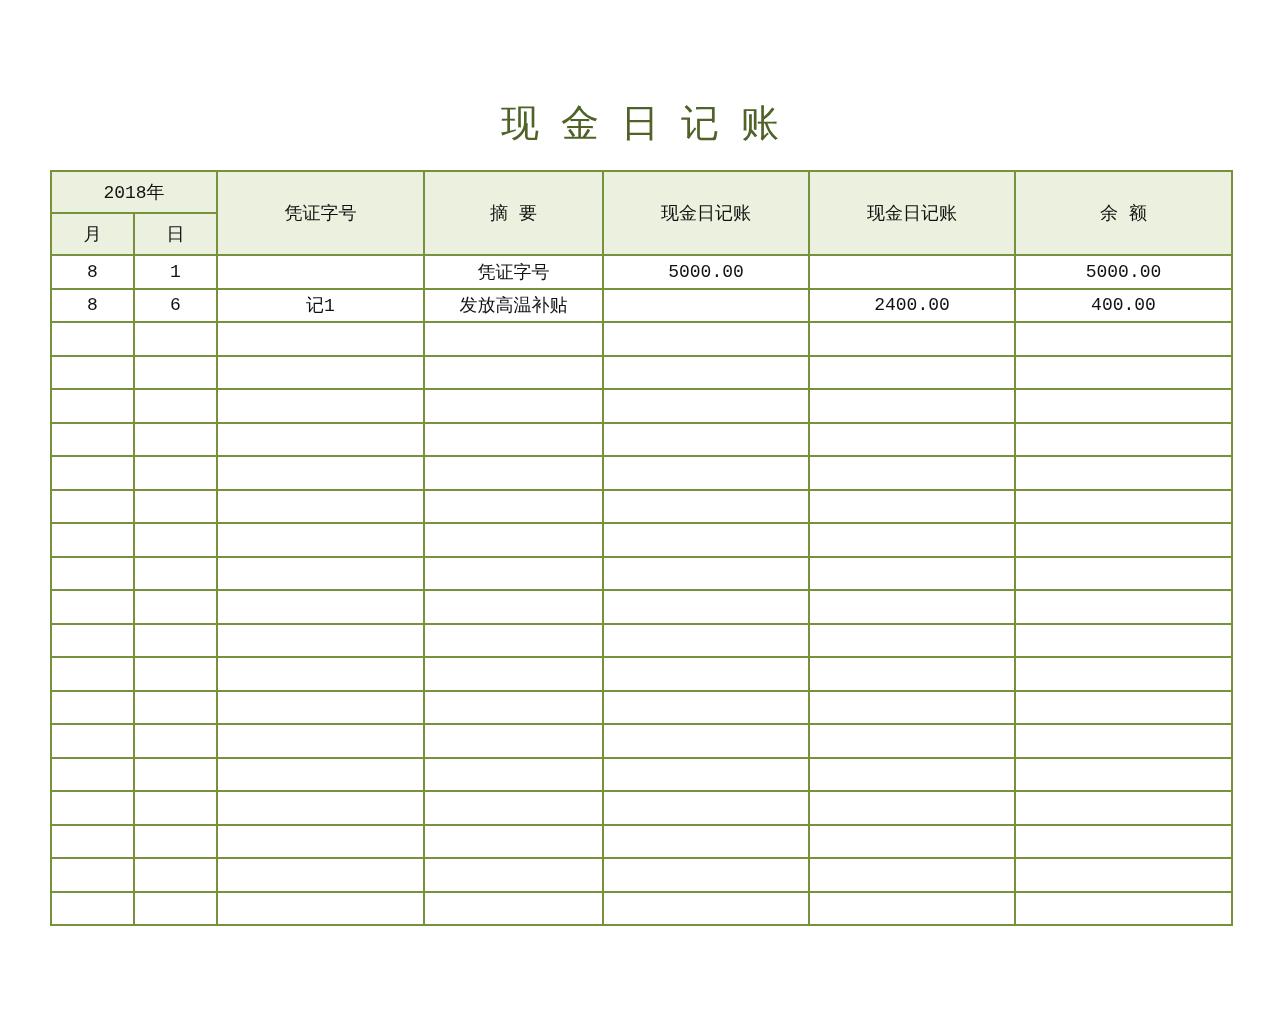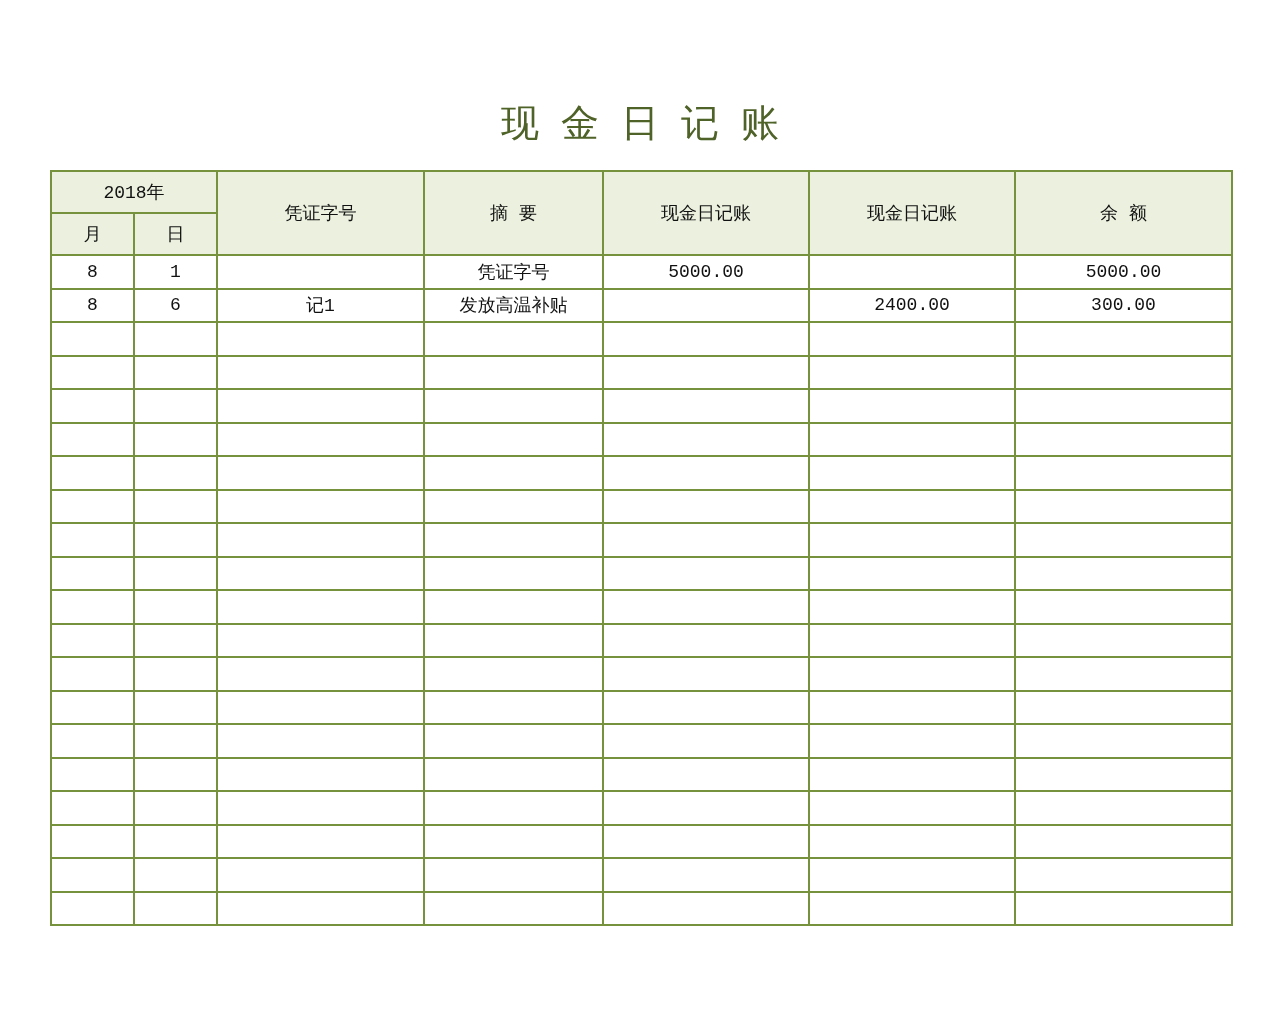--- a/index.html
+++ b/index.html
@@ -57,21 +57,21 @@
         <td></td>
         <td>5000.00</td>
       </tr>
       <tr class="row">
         <td>8</td>
         <td>6</td>
         <td>记1</td>
         <td>发放高温补贴</td>
         <td></td>
         <td>2400.00</td>
-        <td>300.00</td>
+        <td>400.00</td>
       </tr>
       <tr class="row">
         <td></td>
         <td></td>
         <td></td>
         <td></td>
         <td></td>
         <td></td>
         <td></td>
       </tr>

